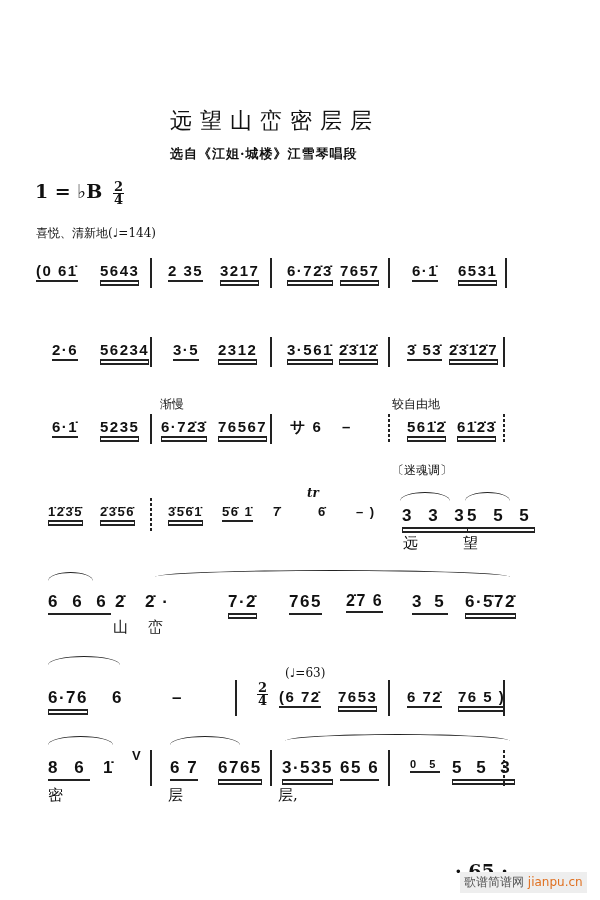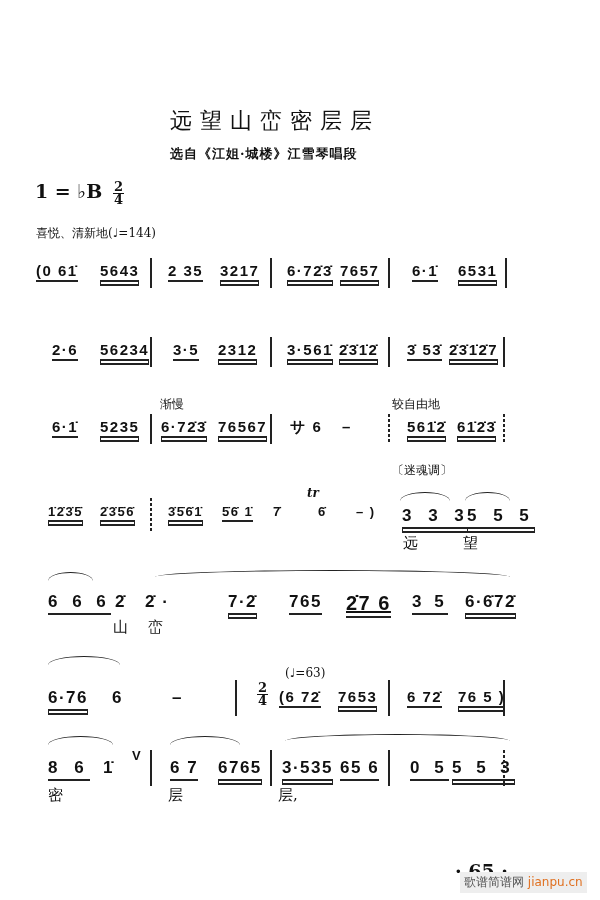--- a/index.html
+++ b/index.html
@@ -109,23 +109,23 @@
 <span class="lyric" style="left:463px;top:534px;">望</span>
 
 <div class="slur" style="left:48px;top:572px;width:45px;"></div>
 <div class="slur" style="left:155px;top:570px;width:355px;height:6px;"></div>
 <div class="row" style="top:588px;">
   <span class="note" style="left:48px;top:4px;font-size:17px;letter-spacing:5px;">6 6 6</span>
   <span class="note nou" style="left:115px;top:4px;font-size:17px;">2̇</span>
   <span class="note nou" style="left:145px;top:4px;font-size:17px;">2̇ ·</span>
   <span class="note dbl" style="left:228px;top:4px;font-size:17px;">7·2̇</span>
   <span class="note" style="left:289px;top:4px;font-size:17px;">765</span>
-  <span class="note" style="left:346px;top:4px;font-size:20px;text-decoration:underline;">2̇7 6</span>
+  <span class="note" style="left:346px;top:4px;font-size:16px;">2̇7 6</span>
   <span class="note" style="left:412px;top:4px;font-size:17px;letter-spacing:4px;text-align:center;">3 5</span>
-  <span class="note dbl" style="left:465px;top:4px;font-size:17px;">6·6̇72̇</span>
+  <span class="note dbl" style="left:465px;top:4px;font-size:17px;">6·5̇72̇</span>
 </div>
 <span class="lyric" style="left:113px;top:618px;">山</span>
 <span class="lyric" style="left:148px;top:618px;">峦</span>
 
 <span class="mark" style="left:285px;top:666px;">(♩=63)</span>
 <div class="slur" style="left:48px;top:656px;width:72px;"></div>
 <div class="row" style="top:684px;">
   <span class="note dbl" style="left:48px;top:4px;font-size:17px;">6·76</span>
   <span class="note nou" style="left:112px;top:4px;font-size:17px;">6</span>
   <span class="note nou" style="left:172px;top:4px;font-size:17px;">–</span>
@@ -149,21 +149,21 @@
   <span class="note" style="left:48px;top:4px;font-size:17px;letter-spacing:6px;">8 6</span>
   <span class="note nou" style="left:103px;top:4px;font-size:17px;">1̇</span>
   <span class="note nou" style="left:132px;top:-6px;font-size:13px;">V</span>
   <div class="bar" style="left:150px;top:-4px;height:36px;"></div>
   <span class="note" style="left:170px;top:4px;font-size:17px;">6 7</span>
   <span class="note dbl" style="left:218px;top:4px;font-size:17px;">6765</span>
   <div class="bar" style="left:270px;top:-4px;height:36px;"></div>
   <span class="note dbl" style="left:282px;top:4px;font-size:17px;">3·535</span>
   <span class="note" style="left:340px;top:4px;font-size:17px;">65 6</span>
   <div class="bar" style="left:388px;top:-4px;height:36px;"></div>
-  <span class="note" style="left:410px;top:4px;font-size:17px;letter-spacing:5px;">0 5</span>
+  <span class="note" style="left:410px;top:4px;font-size:11px;letter-spacing:5px;">0 5</span>
   <span class="note dbl" style="left:452px;top:4px;font-size:17px;letter-spacing:5px;">5 5 3</span>
   <div class="bar dash" style="left:503px;top:-4px;height:36px;"></div>
 </div>
 <span class="lyric" style="left:48px;top:786px;">密</span>
 <span class="lyric" style="left:168px;top:786px;">层</span>
 <span class="lyric" style="left:278px;top:786px;">层,</span>
 
 <div class="abs pagenum">· 65 ·</div>
 <div class="abs watermark">
   <span>歌谱简谱网</span>

